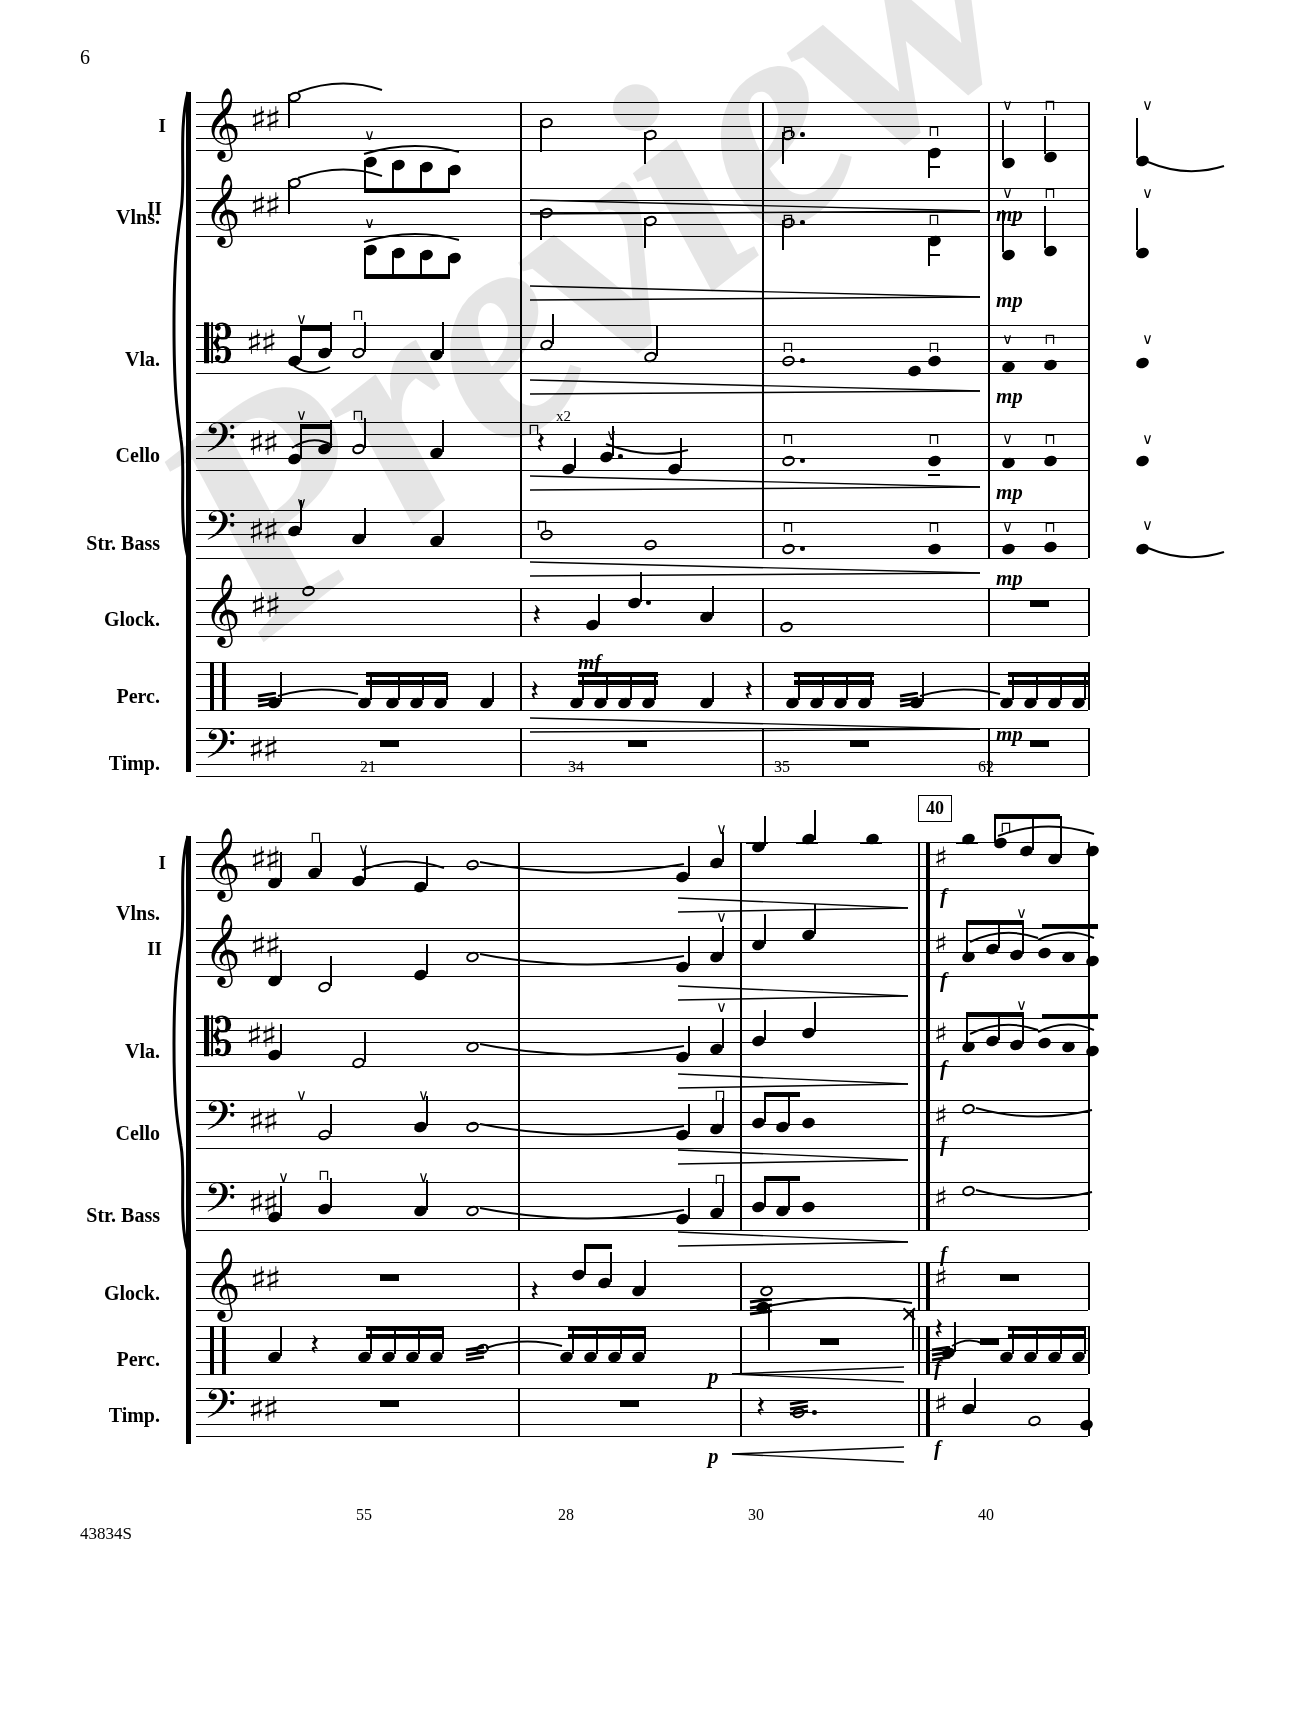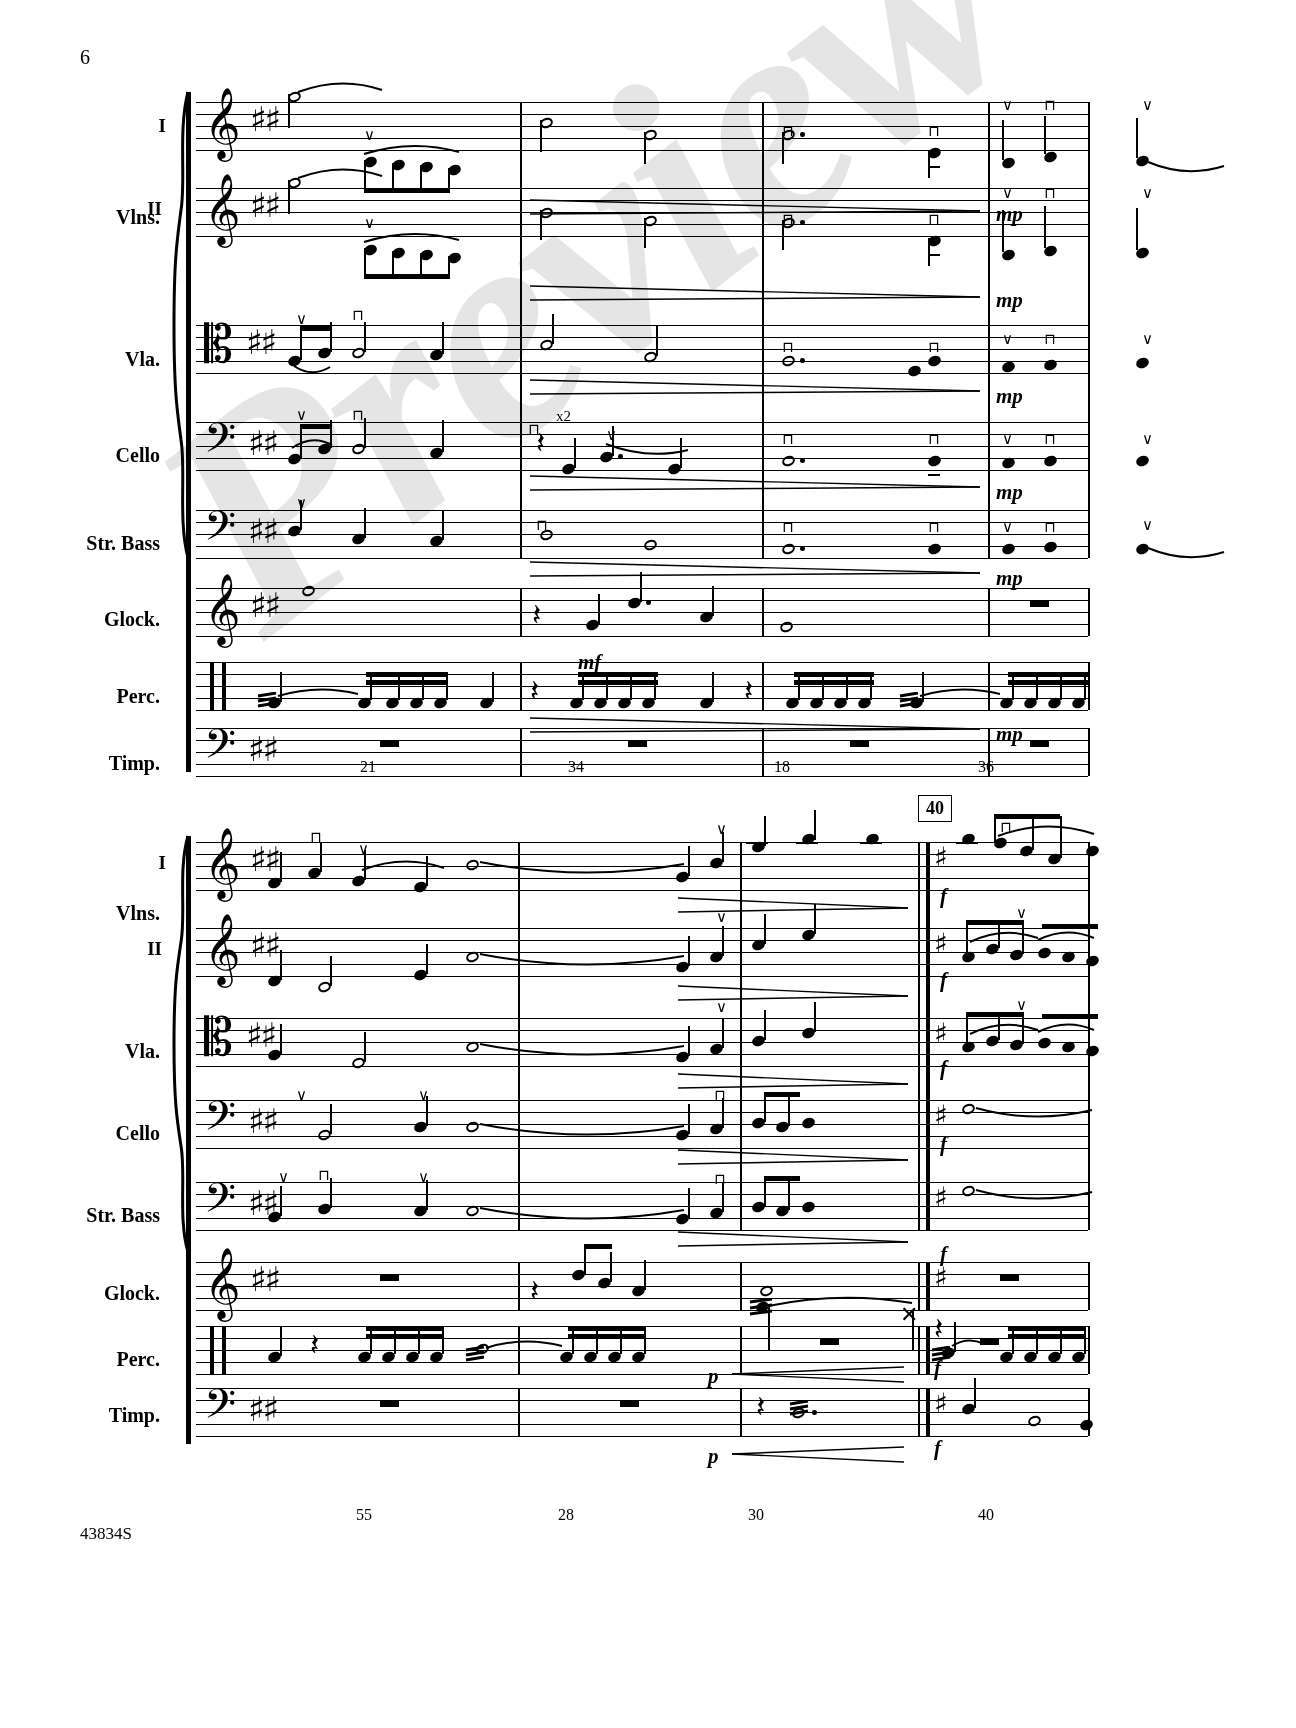--- a/index.html
+++ b/index.html
@@ -705,22 +705,22 @@
   </svg>
   <div class="dyn" style="left:996px; top:662px;">mp</div>
 
   <div class="rest-w" style="left:380px; top:680px;"></div>
   <div class="rest-w" style="left:628px; top:680px;"></div>
   <div class="rest-w" style="left:850px; top:680px;"></div>
   <div class="rest-w" style="left:1030px; top:680px;"></div>
 
   <div class="measnum" style="left:348px; top:698px;">21</div>
   <div class="measnum" style="left:556px; top:698px;">34</div>
-  <div class="measnum" style="left:762px; top:698px;">18</div>
-  <div class="measnum" style="left:966px; top:698px;">36</div>
+  <div class="measnum" style="left:762px; top:698px;">35</div>
+  <div class="measnum" style="left:966px; top:698px;">62</div>
 </div>
 
 <div class="system" id="system-2">
 
   <div class="inst-label" style="top:102px;">Vlns.</div>
   <div class="inst-label" style="top:240px;">Vla.</div>
   <div class="inst-label" style="top:322px;">Cello</div>
   <div class="inst-label" style="top:404px;">Str. Bass</div>
   <div class="inst-label" style="top:482px;">Glock.</div>
   <div class="inst-label" style="top:548px;">Perc.</div>

